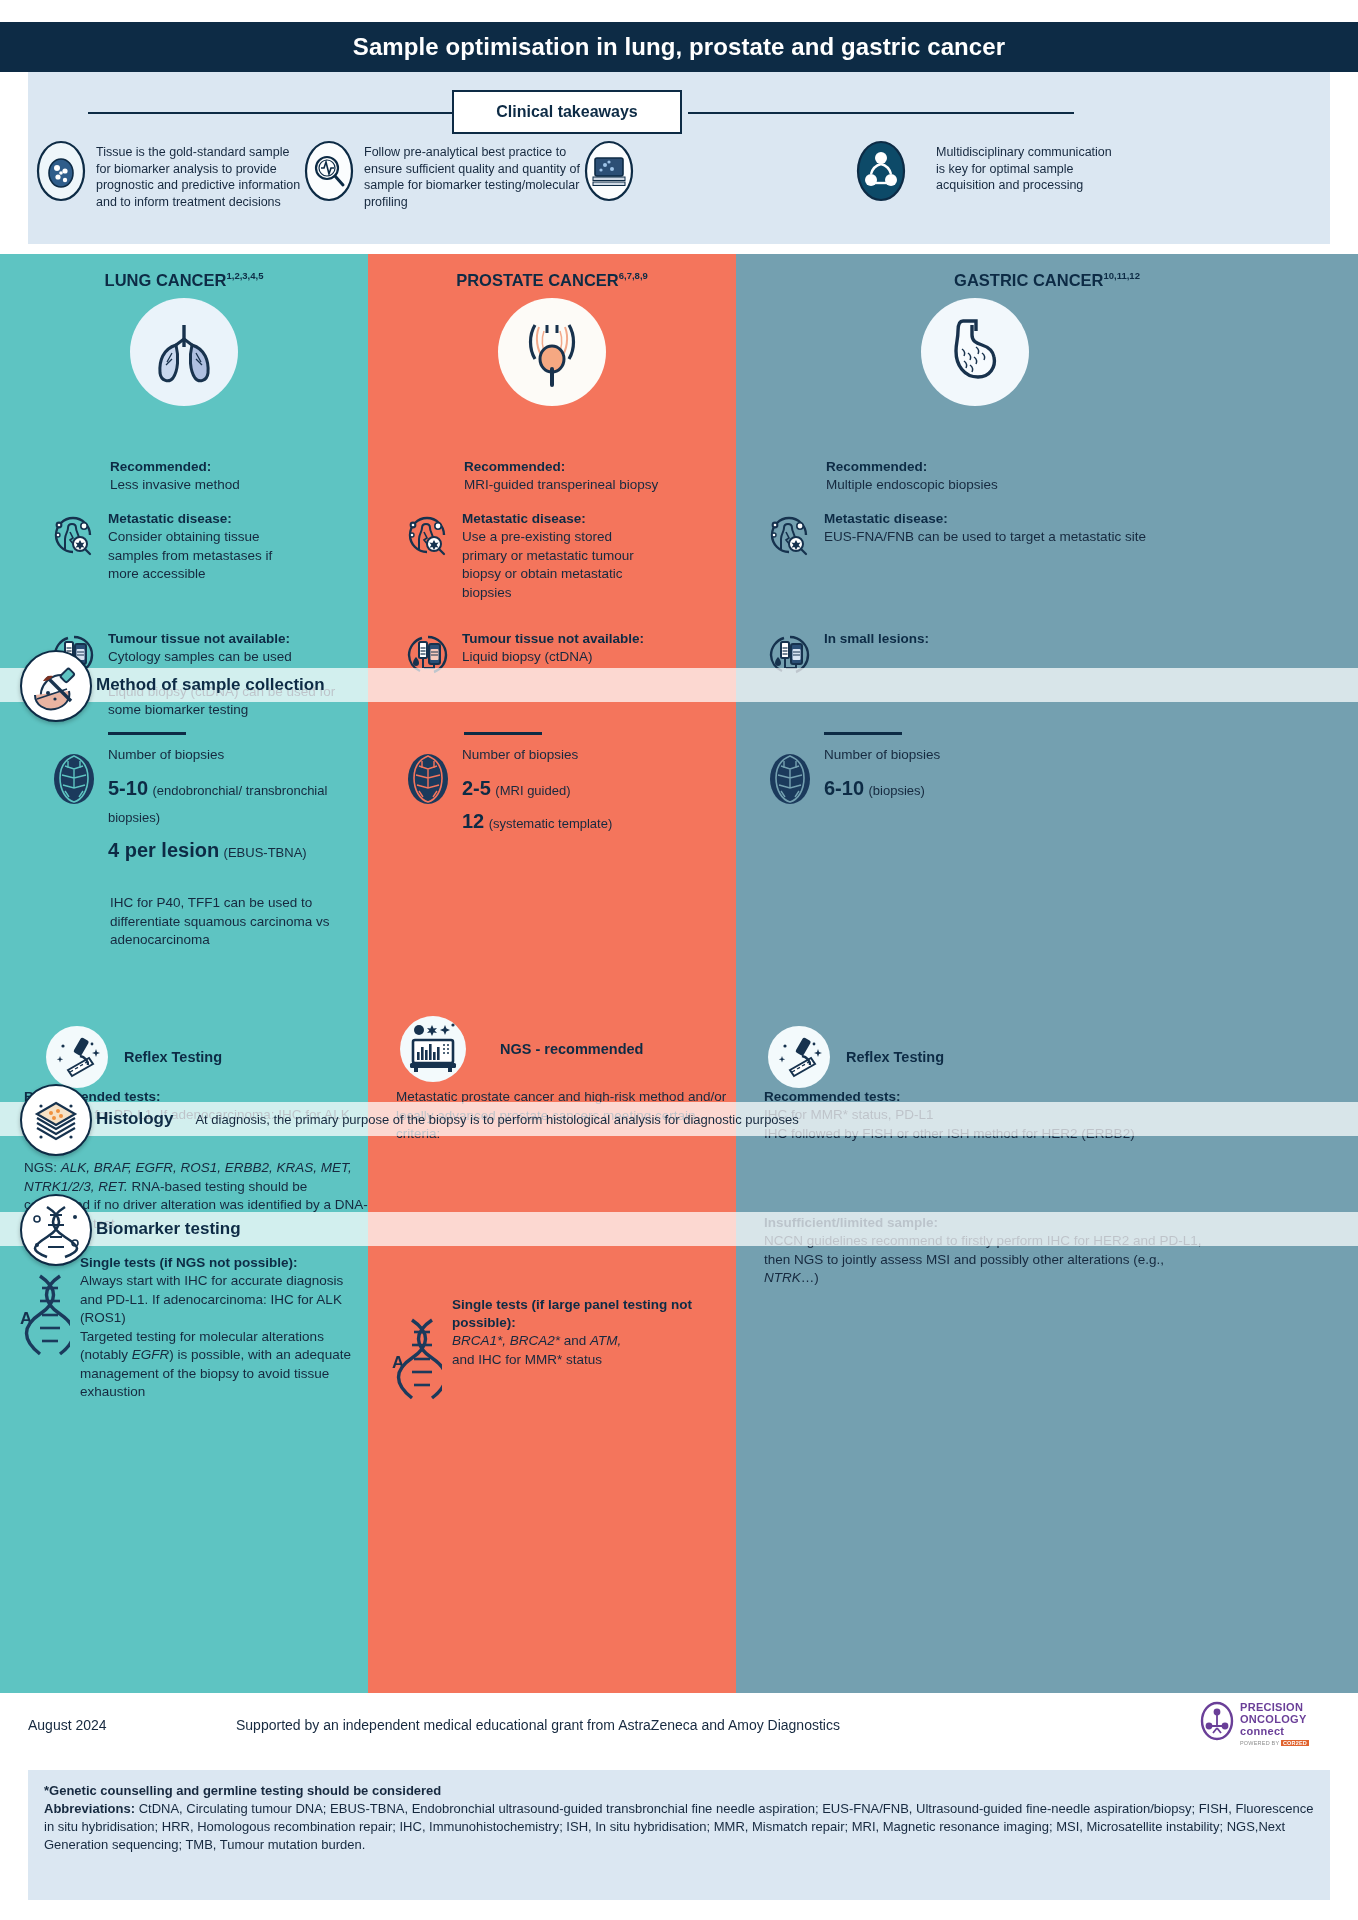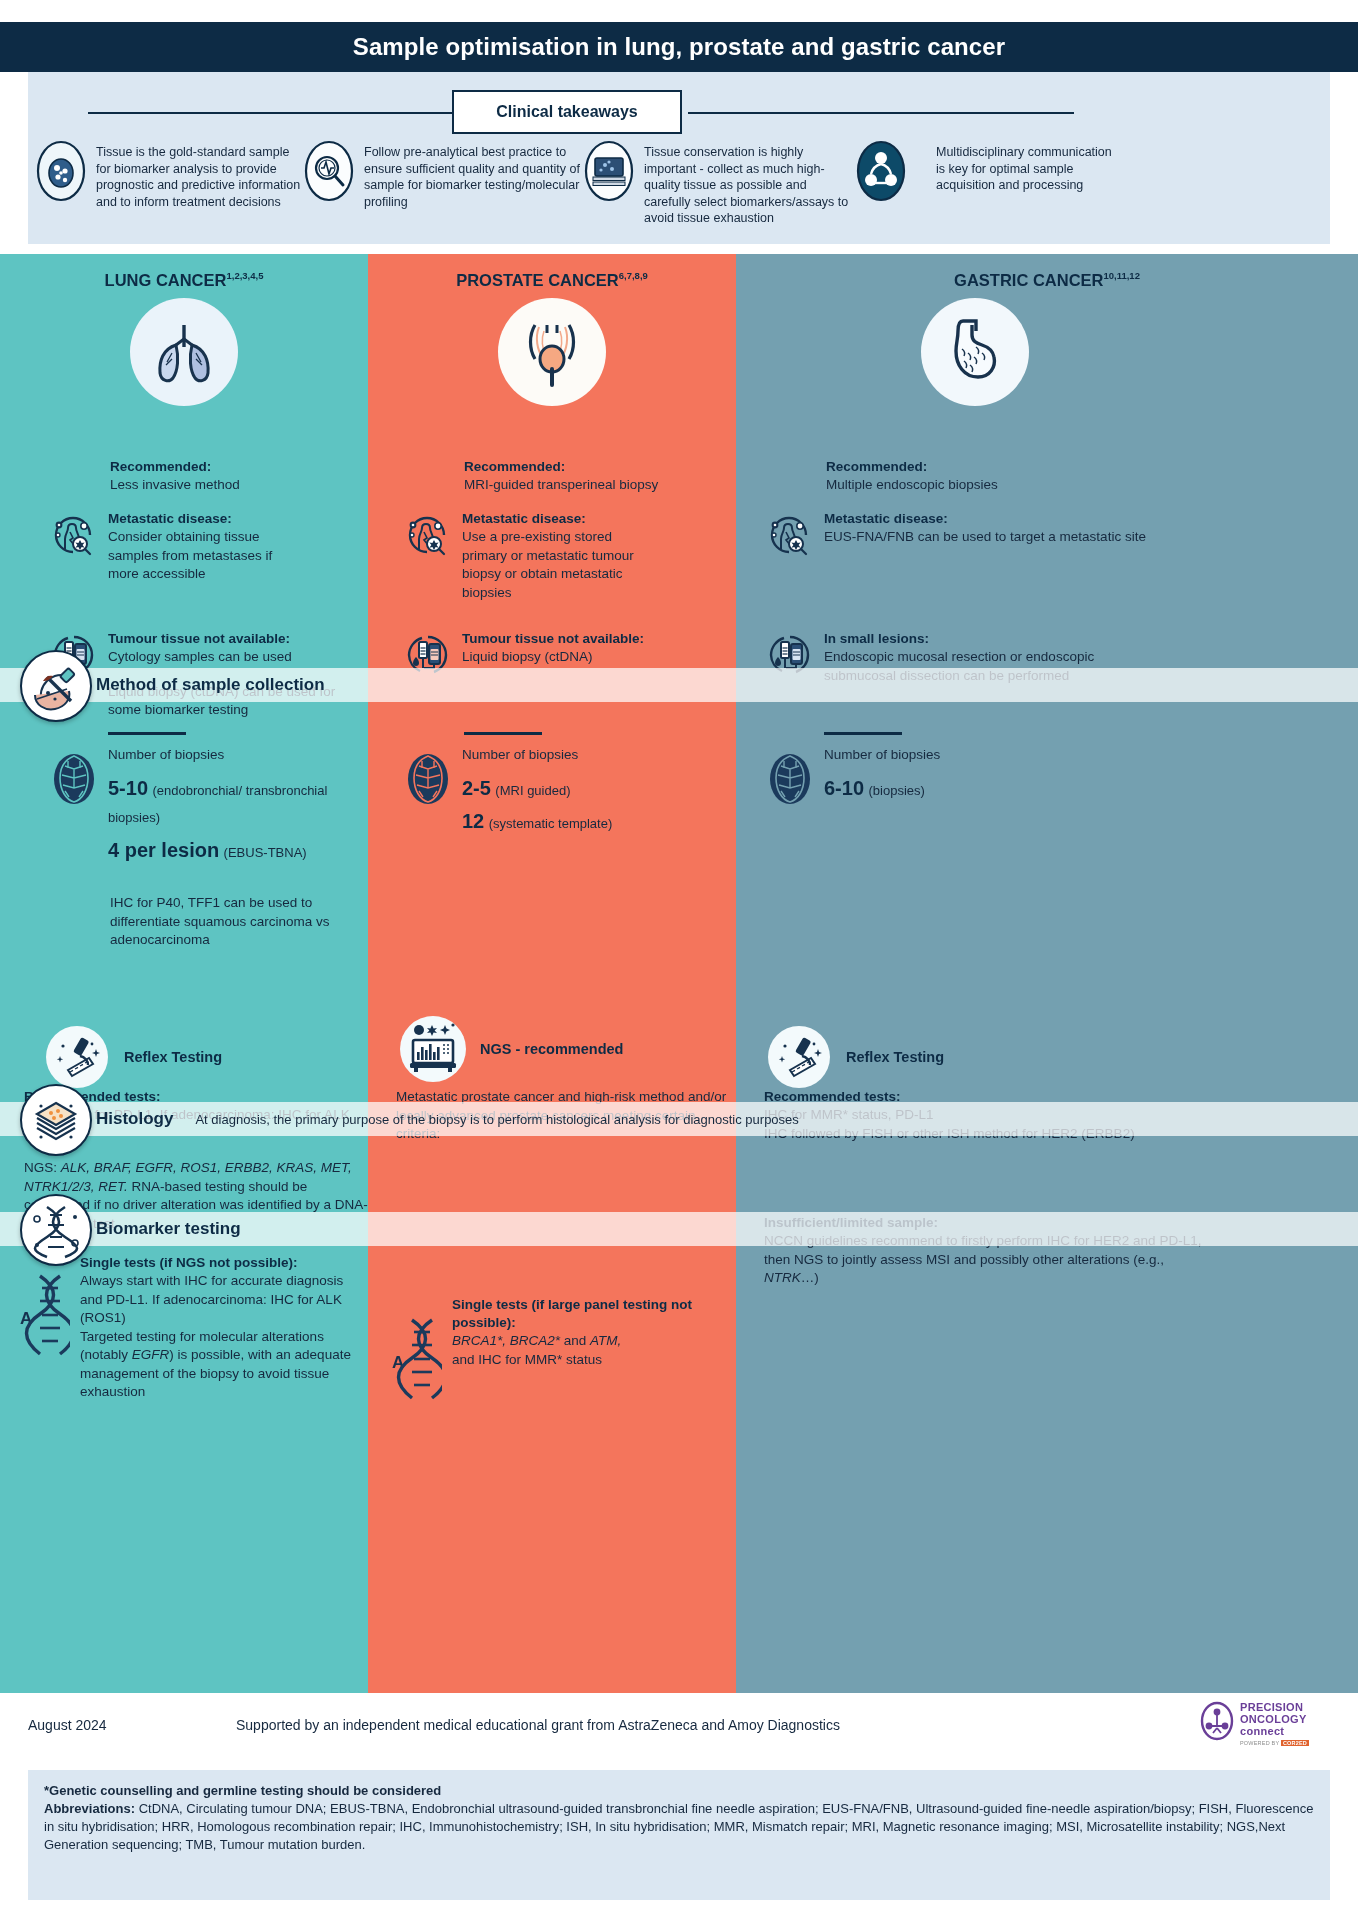--- a/index.html
+++ b/index.html
@@ -175,21 +175,20 @@
             <ellipse cx="25" cy="31" rx="23" ry="29" fill="#fbfdfe" stroke="#0d2b45" stroke-width="2.2"></ellipse>
             <rect x="11" y="18" width="28" height="18" rx="2" fill="#2c4f75" stroke="#0d2b45" stroke-width="1.6"></rect>
             <circle cx="21" cy="25" r="2" fill="#9fc4e8"></circle>
               <circle cx="28" cy="29" r="2" fill="#9fc4e8"></circle>
             <circle cx="25" cy="22" r="1.6" fill="#9fc4e8"></circle>
               <circle cx="17" cy="30" r="1.6" fill="#9fc4e8"></circle>
             <rect x="9" y="37" width="32" height="3.5" fill="#cfd9e4" stroke="#0d2b45" stroke-width="1"></rect>
             <rect x="9" y="42" width="32" height="3.5" fill="#cfd9e4" stroke="#0d2b45" stroke-width="1"></rect>
           </svg>
         </div>
-        <div class="tk-text">Tissue conservation is highly important - collect as much high-quality tissue as possible and carefully select biomarkers/assays to avoid tissue exhaustion</div>
       </div>
 
       <div class="tk-item">
         <div class="tk-icon">
           <svg width="50" height="62" viewBox="0 0 50 62">
             <ellipse cx="25" cy="31" rx="23" ry="29" fill="#0d4a68" stroke="#0d2b45" stroke-width="2.2"></ellipse>
             <circle cx="25" cy="18" r="6" fill="#fff"></circle>
             <circle cx="15" cy="40" r="6" fill="#fff"></circle>
             <circle cx="35" cy="40" r="6" fill="#fff"></circle>
             <path d="M25 24 A14 14 0 0 0 15 34" fill="none" stroke="#fff" stroke-width="2.4"></path>
@@ -432,21 +431,21 @@
             <span class="small-note">(MRI guided)</span>
           </div>
           <div style="margin-top:4px; line-height:26px;">
             <span class="big-num">12</span>
             <span class="small-note">(systematic template)</span>
           </div>
         </div>
       </div>
 
       <div class="blk" style="left:30px; top:760px; width:338px;">
-        <div style="display:flex; align-items:center; gap:12px;">
+        <div style="display:flex; align-items:center; gap:32px;">
           <div>
             <svg width="70" height="70" viewBox="0 0 70 70">
               <circle cx="35" cy="35" r="33" fill="#f3fafc"></circle>
               <circle cx="21" cy="16" r="5" fill="#16324e"></circle>
               <path d="M34 11 l1.6 3.4 l3.4 -0.5 l-2.4 2.6 l2.4 2.6 l-3.4 -0.5 l-1.6 3.4 l-1.6-3.4 l-3.4 .5 l2.4-2.6 l-2.4-2.6 l3.4 .5 Z" fill="#16324e"></path>
               <path d="M47 11 l1.4 3.6 l3.6 1.4 l-3.6 1.4 l-1.4 3.6 l-1.4-3.6 l-3.6-1.4 l3.6-1.4 Z" fill="#16324e"></path>
               <circle cx="55" cy="11" r="1.6" fill="#16324e"></circle>
               <rect x="15" y="26" width="40" height="23" rx="2" fill="#fff" stroke="#16324e" stroke-width="2.6"></rect>
               <rect x="19" y="38" width="2.6" height="8" fill="#16324e"></rect>
               <rect x="23" y="33" width="2.6" height="13" fill="#16324e"></rect>
@@ -548,21 +547,20 @@
             <rect x="27" y="14" width="11" height="20" rx="2" fill="#2b4f76" stroke="#16324e" stroke-width="2"></rect>
             <rect x="28.5" y="19" width="8" height="11" rx="1" fill="#d7e4f2"></rect>
             <line x1="29" y1="22" x2="36" y2="22" stroke="#16324e" stroke-width="1"></line>
             <line x1="29" y1="25" x2="36" y2="25" stroke="#16324e" stroke-width="1"></line>
             <path d="M11 33 c0-3 3-6 3-6 s3 3 3 6 a3 3 0 0 1 -6 0 Z" fill="#16324e"></path>
             <path d="M22 38 l10 0 l0 -4" fill="none" stroke="#16324e" stroke-width="2"></path>
           </svg>
         </div>
         <div style="flex:1">
           <div class="hd">In small lesions:</div>
-          <div class="bd" style="max-width:310px">Endoscopic mucosal resection or endoscopic submucosal dissection can be performed</div>
         </div>
       </div>
 
       <div class="divider" style="position:absolute; left:88px; top:478px;"></div>
 
       <div class="blk row-ico" style="left:28px; top:478px; width:560px;">
         <div class="mini-ico" style="margin-top:18px">
           <svg width="52" height="58" viewBox="0 0 52 58">
             <ellipse cx="26" cy="29" rx="20" ry="25" fill="#1b3a5c"></ellipse>
             <path d="M26 6 C16 10 12 18 12 28 C12 40 18 50 26 52 C34 50 40 40 40 28 C40 18 36 10 26 6 Z" fill="none" stroke="#74a0b0" stroke-width="1.6"></path>

